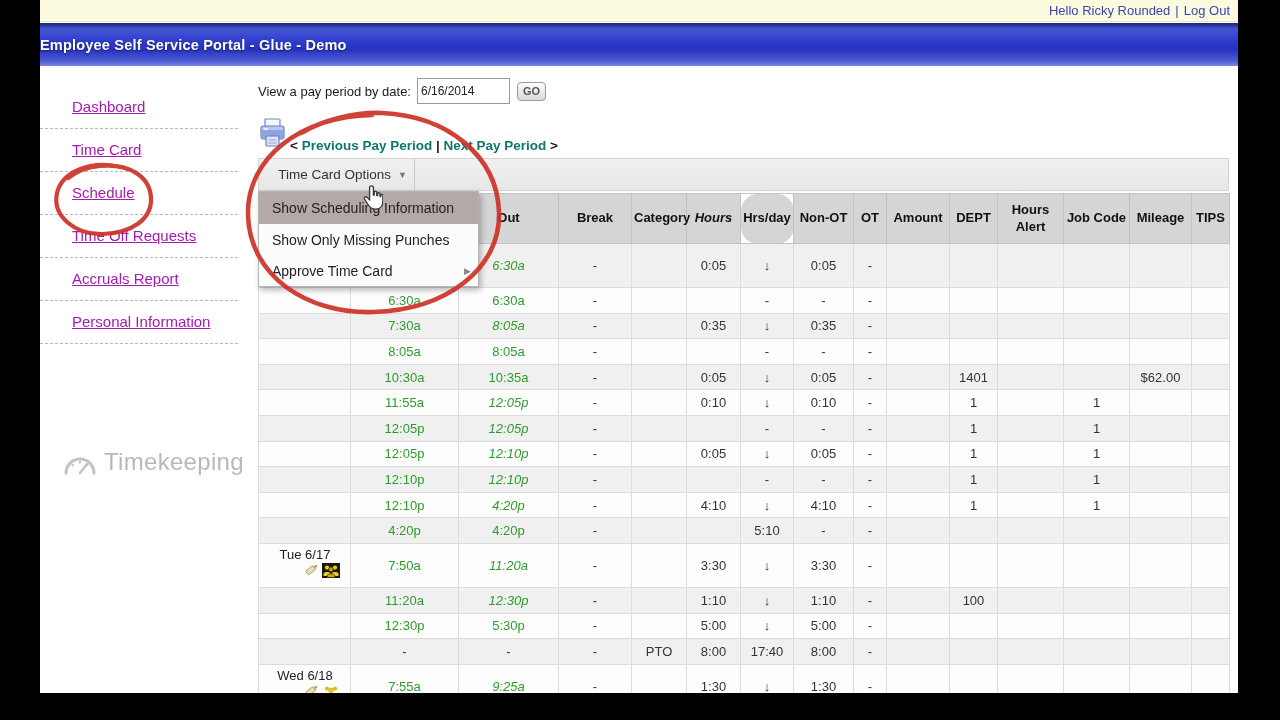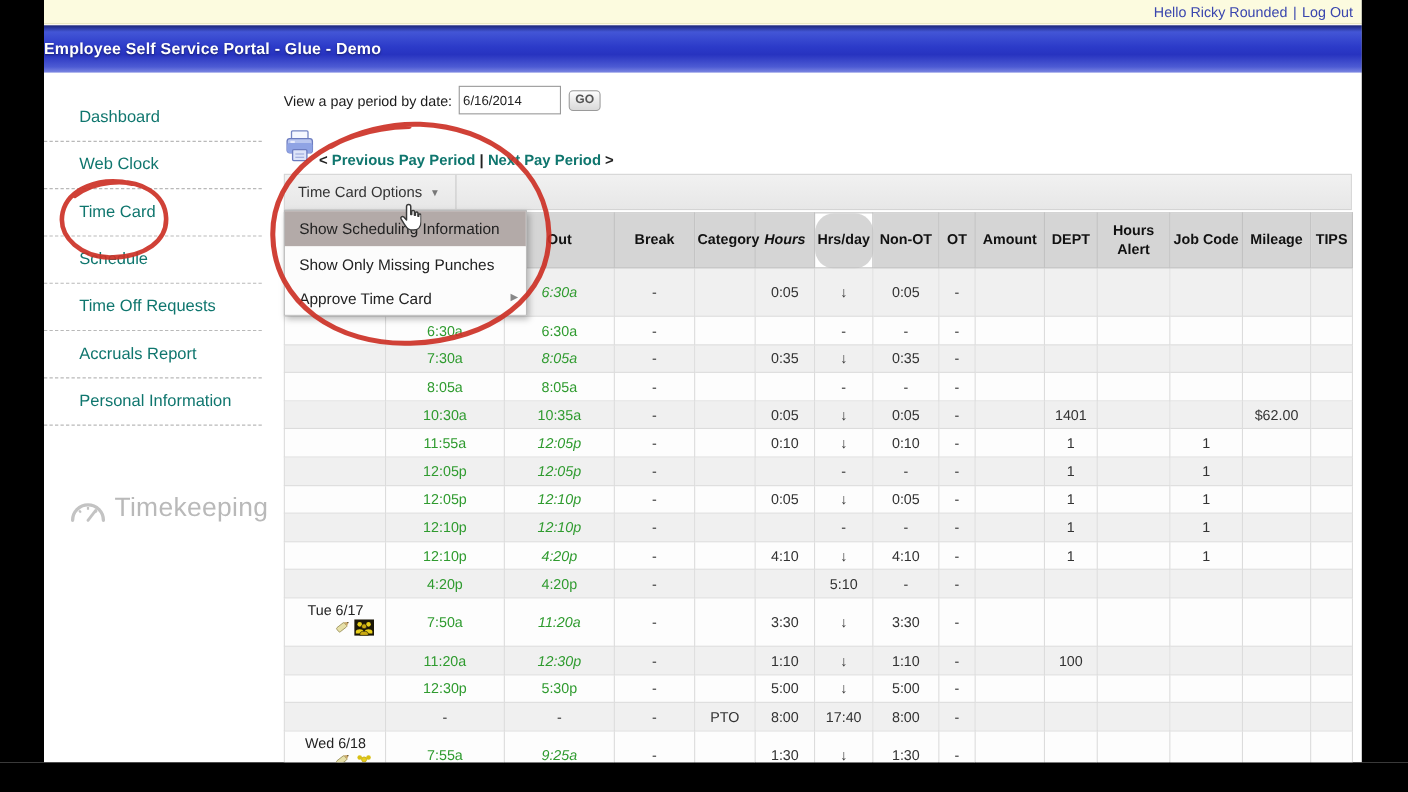--- a/index.html
+++ b/index.html
@@ -29,22 +29,22 @@
     display:flex; align-items:center; justify-content:flex-start;
   }
   #title-bar .title {
     color:#fff; font-weight:bold; font-size:14.5px; letter-spacing:.2px;
     text-shadow:0 1px 2px rgba(0,0,0,.45);
   }
 
   
   #sidebar { position:absolute; left:40px; top:86px; width:198px; }
   .side-item {
-    padding:12px 0 13px 32px; font-size:15px; color:#0f766e;
-    border-bottom:1px dashed #b9b9b9; cursor:pointer;
+    padding:12px 0 13px 32px; font-size:15px; color:#a21caf;
+    border-bottom:1px dashed #b9b9b9; cursor:pointer;text-decoration:underline;
   }
   #logo { position:absolute; left:62px; top:448px; display:flex; align-items:center; color:#b9b9b9; }
   #logo .logo-text { font-size:24px; letter-spacing:.3px; margin-left:6px; }
 
   
   #date-form { position:absolute; left:258px; top:81px; height:20px; display:flex; align-items:center; font-size:13px; color:#1a1a1a; }
   #date-input {
     margin-left:6px; width:93px; height:18px; border:1px solid #999; background:#fff;
     font-size:12px; padding:12px 3px; font-family:"Liberation Sans",sans-serif; color:#222;
   }
@@ -62,21 +62,21 @@
   }
   #pager-links .plink { color:#0f766e; cursor:pointer; }
 
   
   #toolbar {
     position:absolute; left:258px; top:158px; width:971px; height:33px;
     background:linear-gradient(#f1f1f1,#e7e7e7); border:1px solid #d4d4d4; z-index:5;
   }
   #options-btn {
     position:absolute; left:0; top:0; height:31px; width:156px; display:flex; align-items:center;
-    padding-left:12px; font-size:13.5px; color:#333; border-right:1px solid #c9c9c9; cursor:pointer;
+    padding-left:12px; font-size:13.5px; color:#333; border-right:1px solid #c9c9c9; cursor:pointer;justify-content:center;
   }
   #options-btn .caret { font-size:9px; color:#777; margin-left:7px; }
 
   #dropdown-menu {
     position:absolute; left:258px; top:191px; width:221px; z-index:20;
     background:#fff; border:1px solid #b5b5b5; box-shadow:2px 3px 6px rgba(0,0,0,.28);
   }
   .menu-item {
     height:31px; display:flex; align-items:center; padding-left:13px; position:relative;
     font-size:14px; color:#222; cursor:pointer; background:#fcfcfc;
@@ -118,21 +118,20 @@
     <span class="sep">|</span>
     <span class="lnk">Log Out</span>
   </div>
 
   <div id="title-bar">
     <span class="title">Employee Self Service Portal - Glue - Demo</span>
   </div>
 
   <div id="sidebar">
       <div class="side-item">Dashboard</div>
-      <div class="side-item">Web Clock</div>
       <div class="side-item">Time Card</div>
       <div class="side-item">Schedule</div>
       <div class="side-item">Time Off Requests</div>
       <div class="side-item">Accruals Report</div>
       <div class="side-item">Personal Information</div>
     </div>
 
   <div id="logo">
     <svg width="36" height="27" viewBox="0 0 36 27">
       <path d="M4 24 A14 14 0 0 1 32 24" fill="none" stroke="#c3c3c3" stroke-width="3" stroke-linecap="round"></path>

